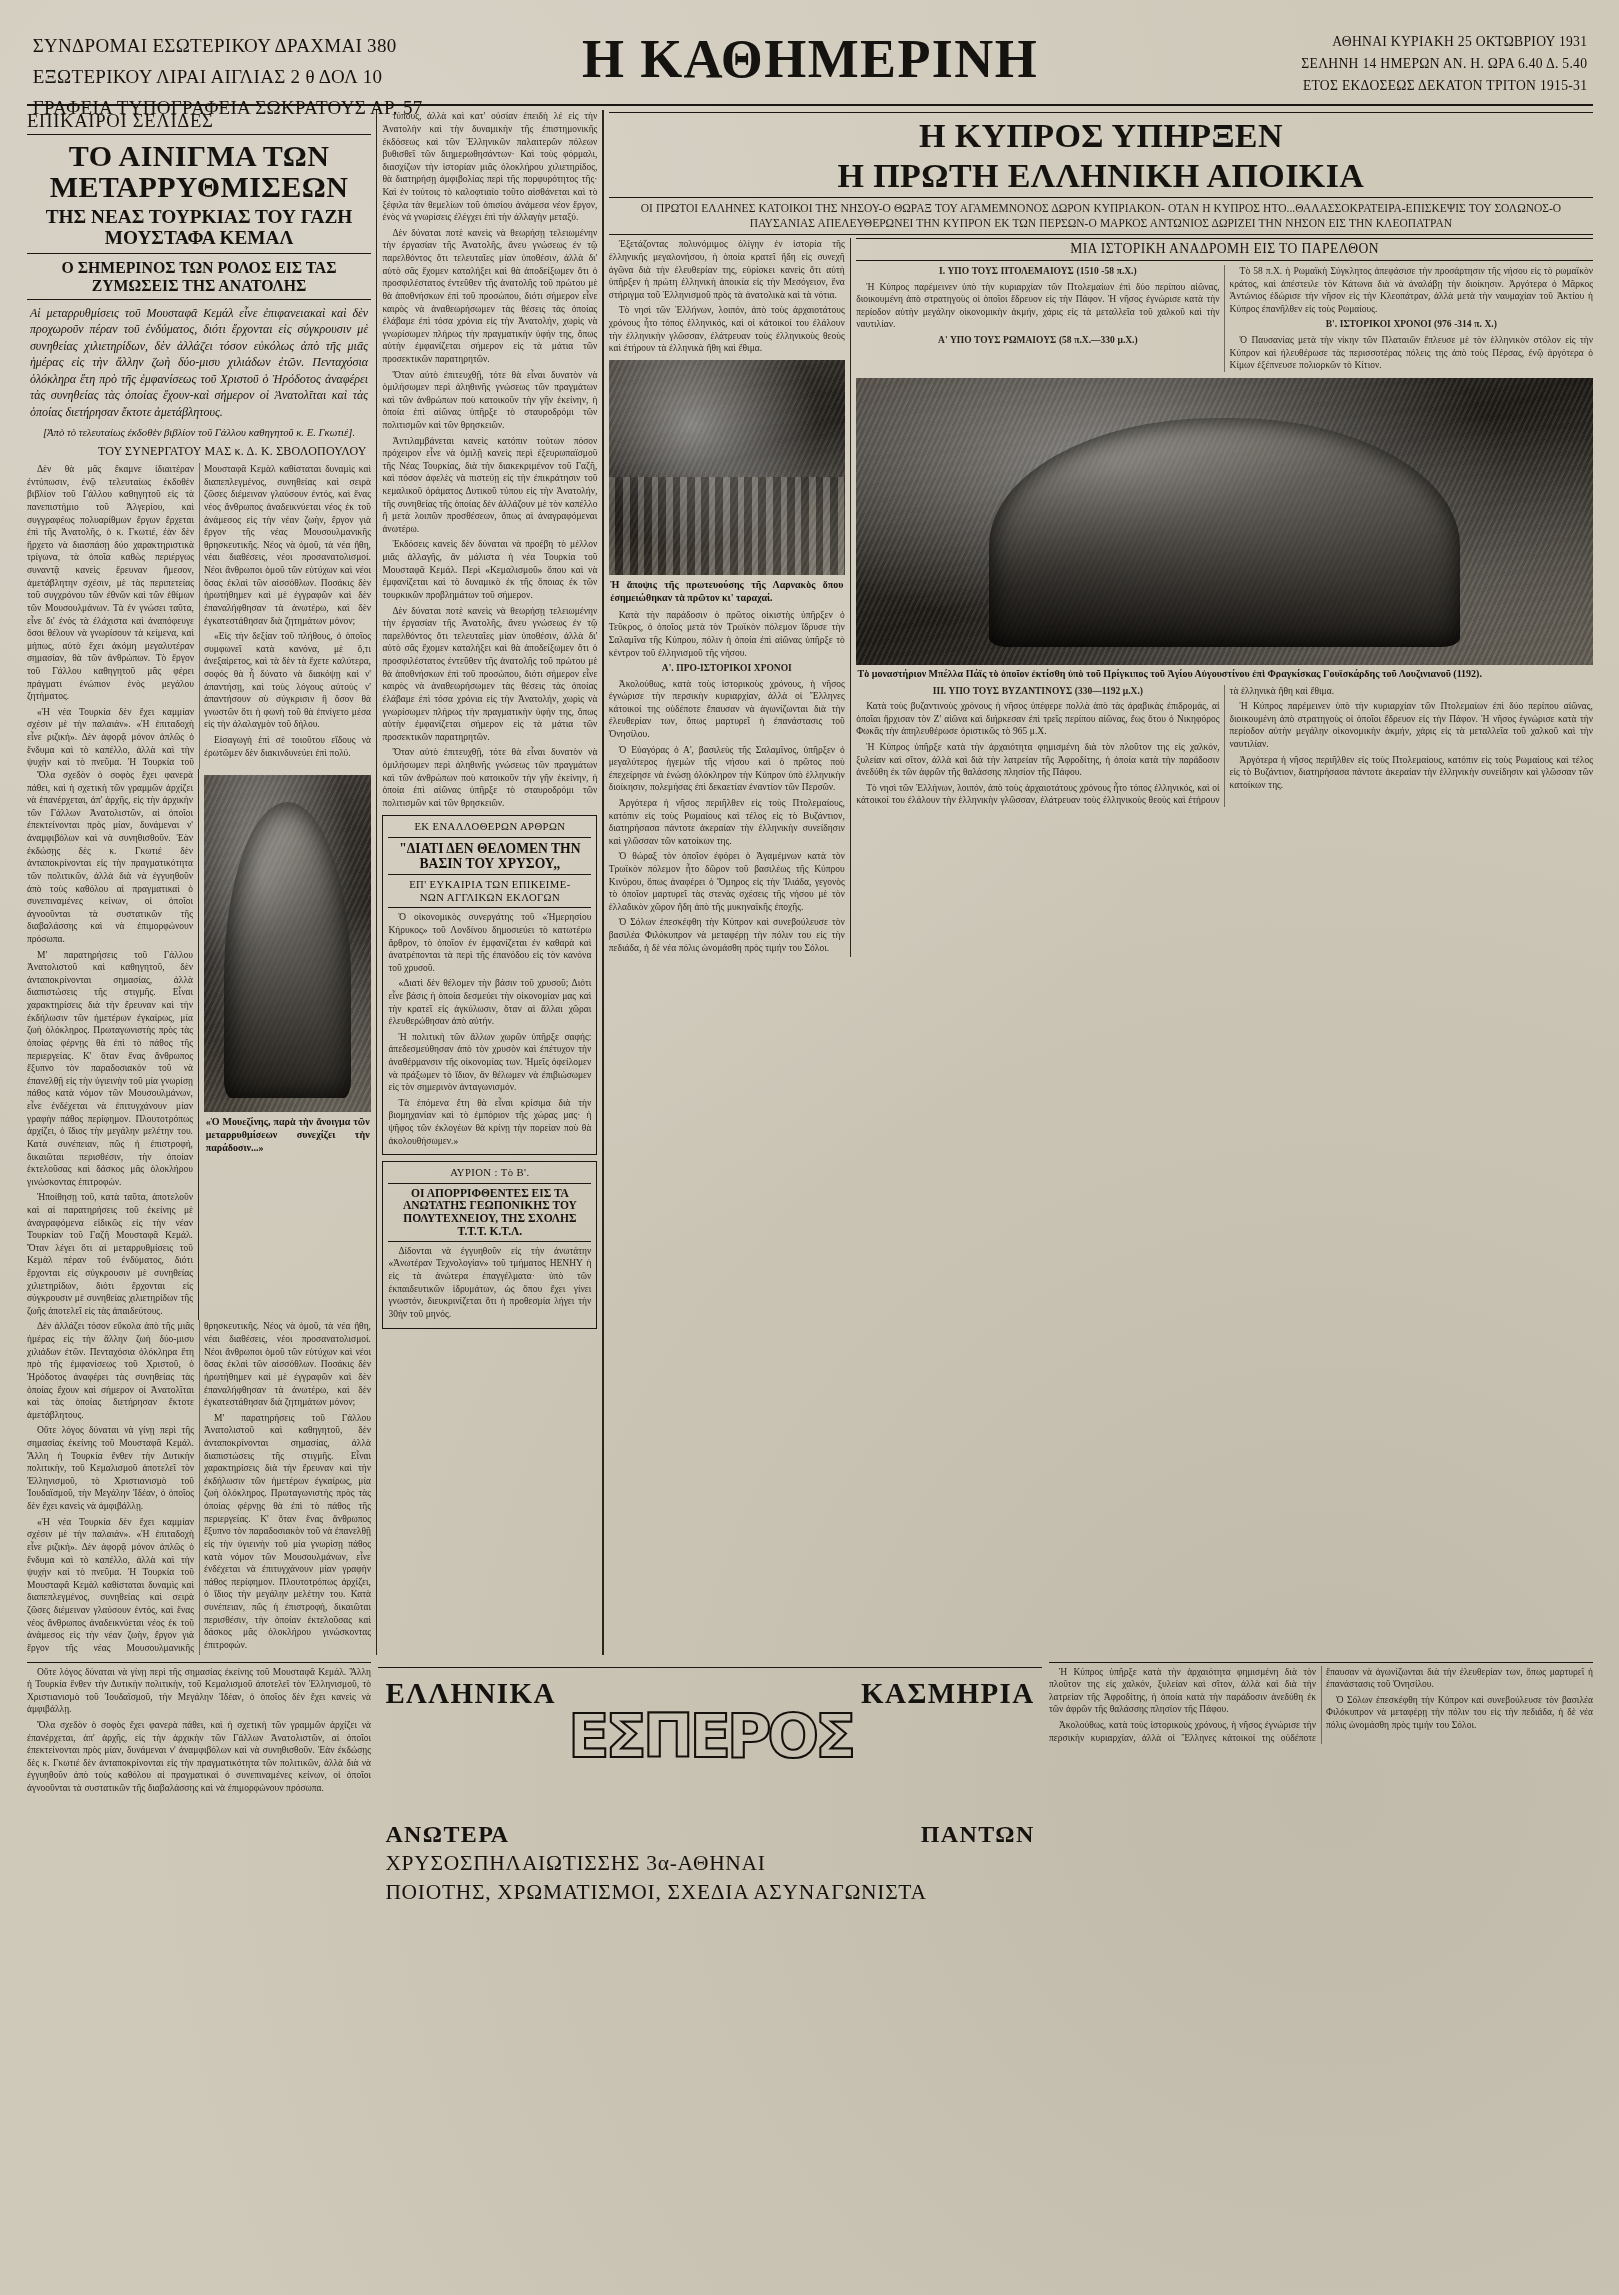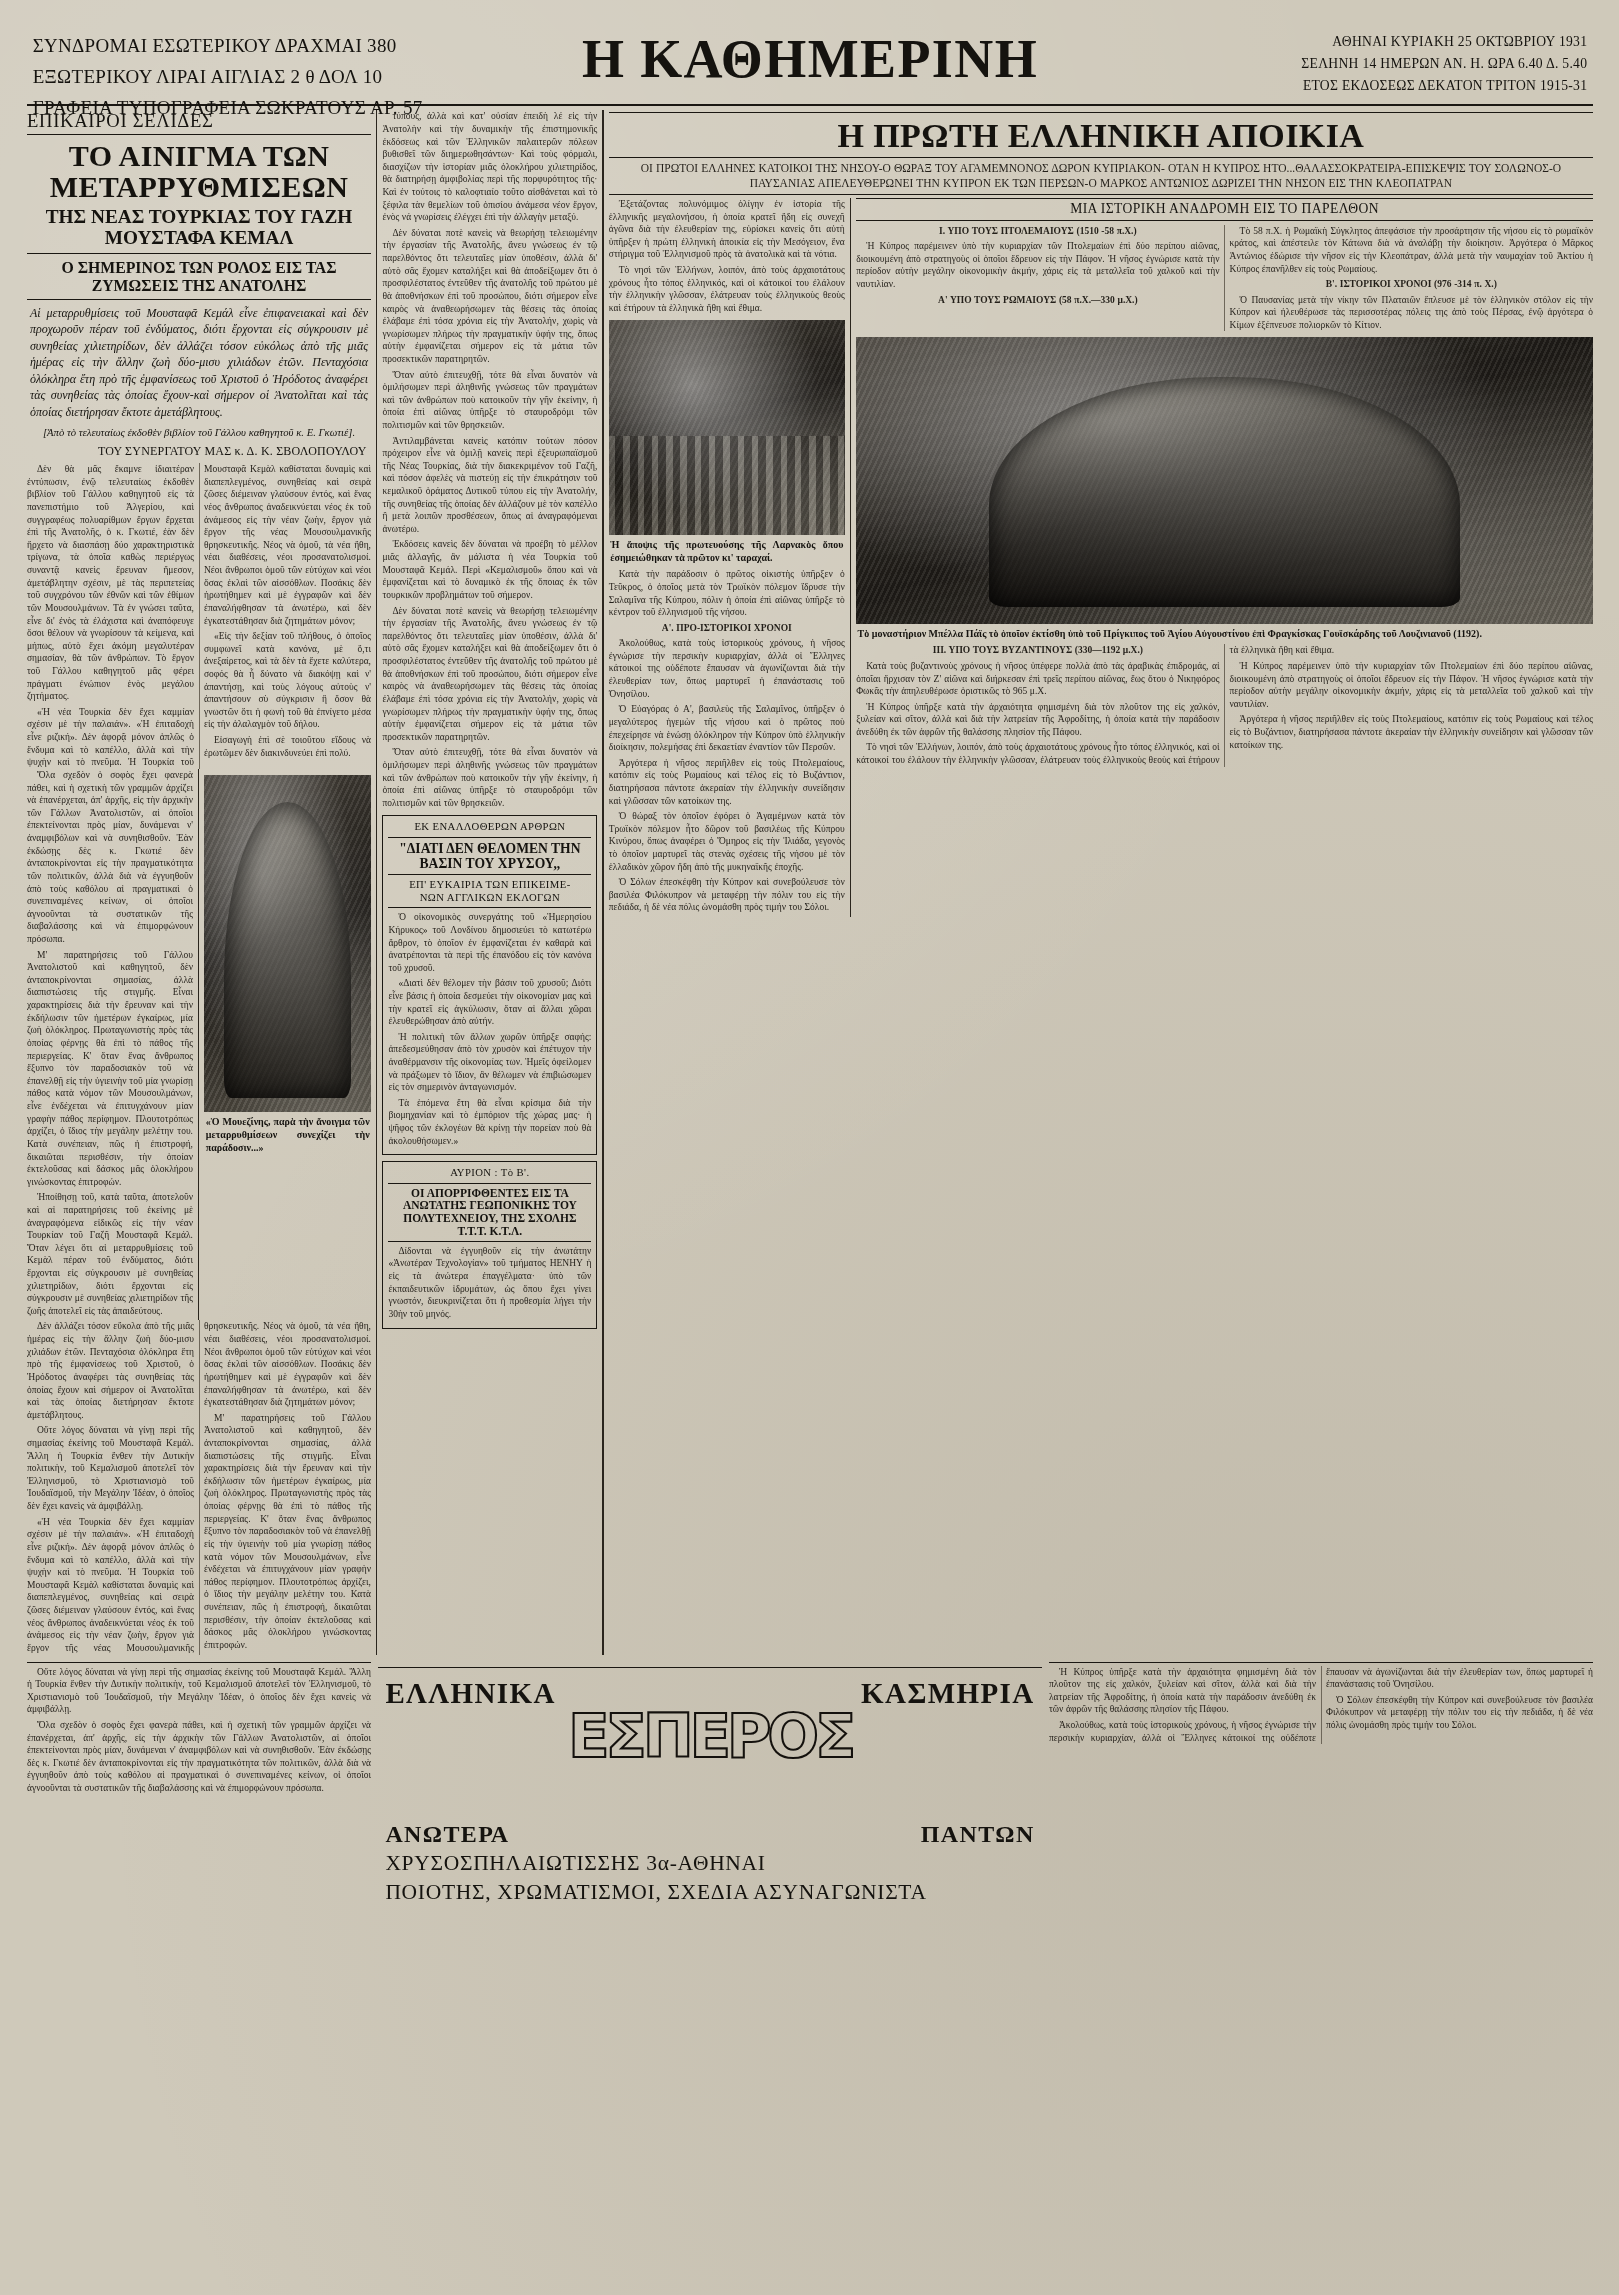--- a/index.html
+++ b/index.html
@@ -202,20 +202,21 @@
             <div class="txt">
               <p>Δίδονται νὰ ἐγγυηθοῦν εἰς τὴν ἀνωτάτην «Ἀνωτέραν Τεχνολογίαν» τοῦ τμήματος ΗΕΝΗΥ ἡ εἰς τὰ ἀνώτερα ἐπαγγέλματα· ὑπὸ τῶν ἐκπαιδευτικῶν ἱδρυμάτων, ὡς ὅπου ἔχει γίνει γνωστόν, διευκρινίζεται ὅτι ἡ προθεσμία λήγει τὴν 30ὴν τοῦ μηνός.</p>
             </div>
           </div>
         </div>
 
         <div class="vline"></div>
 
         <div class="colD">
           <div class="kicker" style="text-align:center;"></div>
+          <div class="hl1" style="font-size:34px;">Η ΚΥΠΡΟΣ ΥΠΗΡΞΕΝ</div>
           <div class="hl1" style="font-size:34px;">Η ΠΡΩΤΗ ΕΛΛΗΝΙΚΗ ΑΠΟΙΚΙΑ</div>
           <div class="rule-thin"></div>
           <div class="txt" style="font-size:11.5px;text-align:center;line-height:1.3;">ΟΙ ΠΡΩΤΟΙ ΕΛΛΗΝΕΣ ΚΑΤΟΙΚΟΙ ΤΗΣ ΝΗΣΟΥ-Ο ΘΩΡΑΞ ΤΟΥ ΑΓΑΜΕΜΝΟΝΟΣ ΔΩΡΟΝ ΚΥΠΡΙΑΚΟΝ- ΟΤΑΝ Η ΚΥΠΡΟΣ ΗΤΟ...ΘΑΛΑΣΣΟΚΡΑΤΕΙΡΑ-ΕΠΙΣΚΕΨΙΣ ΤΟΥ ΣΟΛΩΝΟΣ-Ο ΠΑΥΣΑΝΙΑΣ ΑΠΕΛΕΥΘΕΡΩΝΕΙ ΤΗΝ ΚΥΠΡΟΝ ΕΚ ΤΩΝ ΠΕΡΣΩΝ-Ο ΜΑΡΚΟΣ ΑΝΤΩΝΙΟΣ ΔΩΡΙΖΕΙ ΤΗΝ ΝΗΣΟΝ ΕΙΣ ΤΗΝ ΚΛΕΟΠΑΤΡΑΝ</div>
           <div class="rule-thin"></div>
 
           <div style="display:flex;">
 
             <div style="flex:0 0 236px;">
               <div class="txt">
                 <p>Ἐξετάζοντας πολυνόμιμος ὀλίγην ἐν ἱστορία τῆς ἑλληνικῆς μεγαλονήσου, ἡ ὁποία κρατεῖ ἤδη εἰς συνεχῆ ἀγῶνα διὰ τὴν ἐλευθερίαν της, εὑρίσκει κανεὶς ὅτι αὐτὴ ὑπῆρξεν ἡ πρώτη ἑλληνικὴ ἀποικία εἰς τὴν Μεσόγειον, ἕνα στήριγμα τοῦ Ἑλληνισμοῦ πρὸς τὰ ἀνατολικὰ καὶ τὰ νότια.</p>

